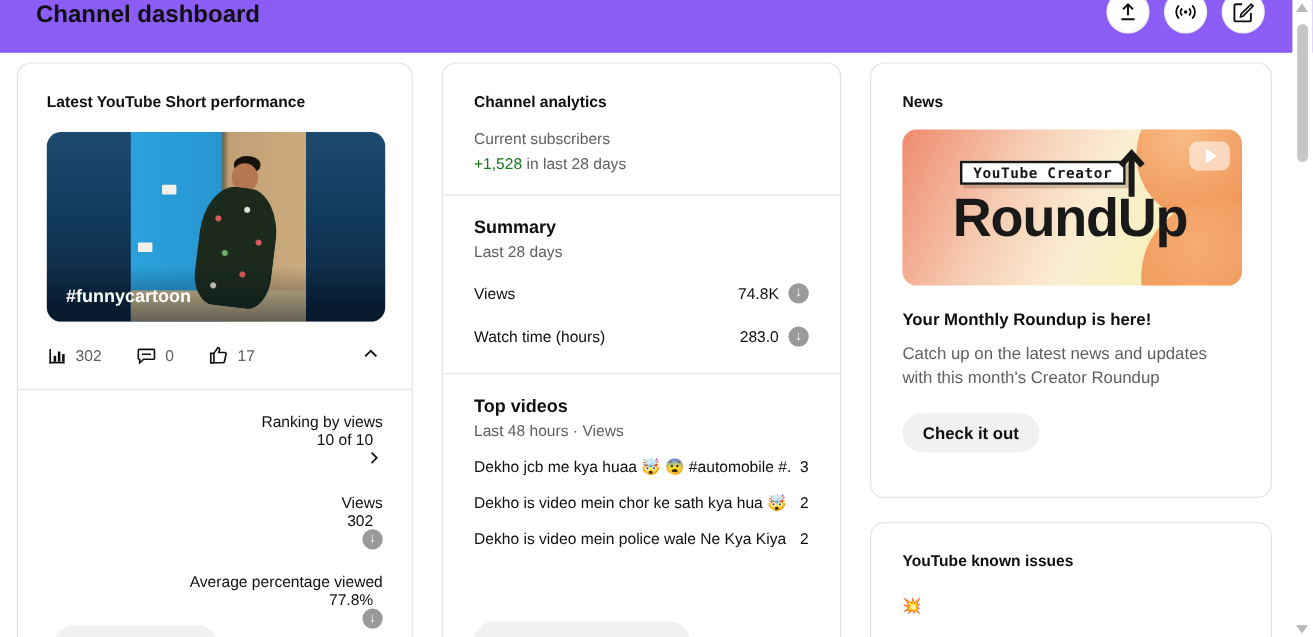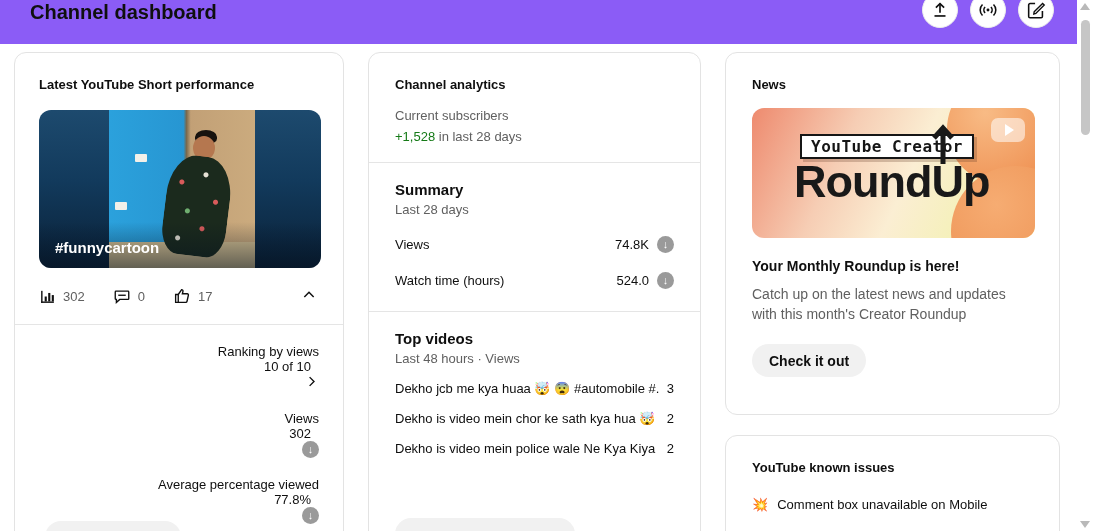--- a/index.html
+++ b/index.html
@@ -76,21 +76,21 @@
   .card-news { left:725px; top:52px; width:335px; height:363px; padding:24px 26px; }
   .news-banner { position:relative; margin-top:16px; width:283px; height:130px; border-radius:12px; overflow:hidden;
     background:linear-gradient(115deg,#ee8a6e 0%,#f6cdb4 32%,#fbeed3 55%,#eef39e 100%); }
   .blob { position:absolute; border-radius:50%; }
   .blob-1 { right:-22px; top:-34px; width:110px; height:110px;
     background:radial-gradient(circle at 35% 35%, #f8bb85 0%, #ef9254 80%); }
   .blob-2 { right:-46px; bottom:-58px; width:130px; height:130px;
     background:radial-gradient(circle at 35% 30%, #f6ac72 0%, #ec8f50 85%); }
   .creator-badge { position:absolute; left:48px; top:26px; background:#fff; border:2px solid #161616;
     box-shadow:3px 3px 0 rgba(90,50,30,.25); padding:1px 9px; font-family:"DejaVu Sans Mono", monospace;
-    font-weight:700; font-size:16px; color:#161616; letter-spacing:.5px; }
+    font-weight:700; font-size:12px; color:#161616; letter-spacing:.5px; }
   .roundup-word { position:absolute; left:42px; top:48px; font-size:45px; font-weight:600; color:#191919; letter-spacing:-1px; }
   .roundup-arrow { position:absolute; left:178px; top:14px; }
   .play-badge { position:absolute; right:10px; top:10px; width:34px; height:24px; border-radius:7px;
     background:rgba(255,255,255,.55); display:flex; align-items:center; justify-content:center; }
   .play-badge::after { content:""; width:0; height:0; border-left:9px solid #fff;
     border-top:6px solid transparent; border-bottom:6px solid transparent; margin-left:2px; }
   .news-headline { margin-top:20px; font-size:14px; font-weight:700; color:#0f0f0f; }
   .news-body { margin-top:10px; font-size:14px; line-height:20px; color:#606060; width:270px; }
   .cta-btn { margin-top:20px; height:33px; padding:0 17px; border:none; border-radius:17px; background:#f1f1f1;
     font-size:14px; font-weight:700; color:#0f0f0f; cursor:pointer; font-family:"Liberation Sans", sans-serif; }
@@ -244,21 +244,21 @@
     <div class="section-title">Summary</div>
     <div class="section-period">Last 28 days</div>
 
     <div class="kv-row">
       <span class="kv-label">Views</span>
       <span class="kv-value">74.8K</span>
       <span class="circle-down">↓</span>
     </div>
     <div class="kv-row">
       <span class="kv-label">Watch time (hours)</span>
-      <span class="kv-value">524.0</span>
+      <span class="kv-value">283.0</span>
       <span class="circle-down">↓</span>
     </div>
 
     <div class="divider" style="margin:22px -26px 0 -26px;"></div>
 
     <div class="section-title">Top videos</div>
     <div class="section-period">Last 48 hours · Views</div>
 
     <div class="video-row">
       <span class="video-title">Dekho jcb me kya huaa 🤯 😨 #automobile #...</span>
@@ -295,21 +295,20 @@
 
     <div class="news-headline">Your Monthly Roundup is here!</div>
     <div class="news-body">Catch up on the latest news and updates with this month's Creator Roundup</div>
     <button class="cta-btn">Check it out</button>
   </div>
 
   <div class="card card-issues">
     <div class="card-title">YouTube known issues</div>
     <div class="issue-row">
       <span class="issue-emoji">💥</span>
-      <span>Comment box unavailable on Mobile</span>
     </div>
   </div>
 
   <div class="scrollbar">
     <div class="sb-arrow sb-up"></div>
     <div class="sb-thumb"></div>
     <div class="sb-arrow sb-down"></div>
   </div>
 
 </div>

